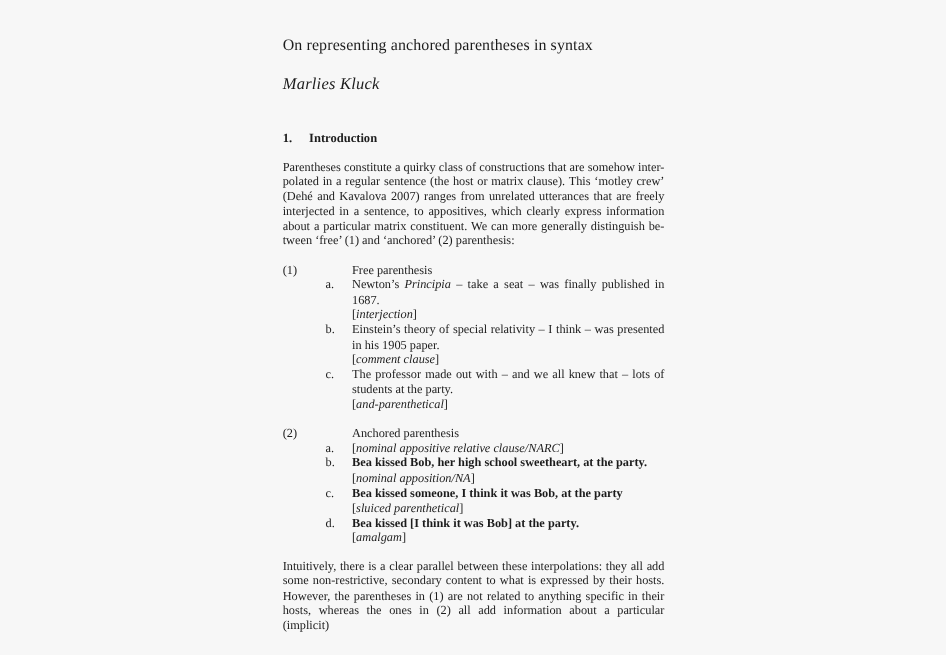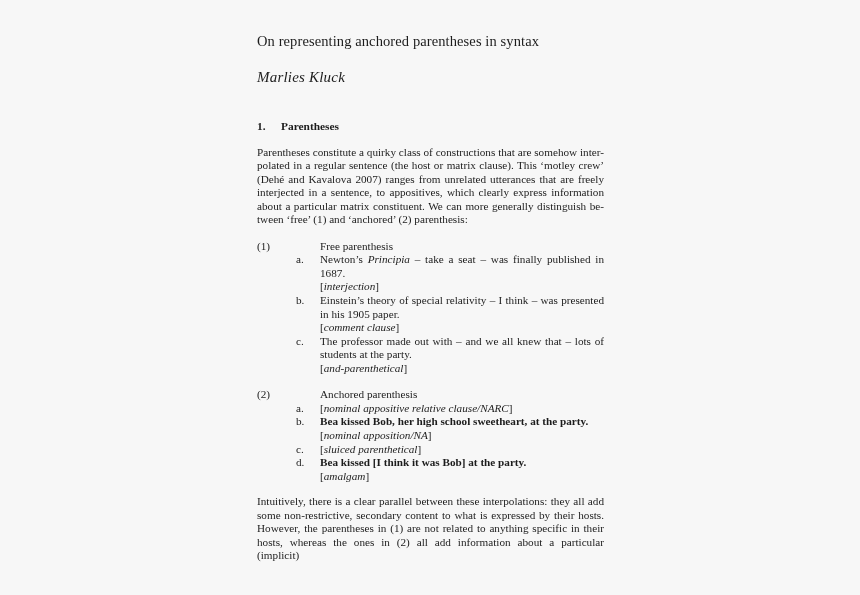--- a/index.html
+++ b/index.html
@@ -121,21 +121,21 @@
 <body style="background: rgb(247, 247, 247); color: rgb(28, 28, 28);">
 
 <div class="page">
   <div class="content">
 
     <h1 class="doc-title">On representing anchored parentheses in syntax</h1>
 
     <div class="doc-author">Marlies Kluck</div>
 
     <h2 class="section-heading">
-      <span class="sec-num">1.</span><span>Parentheses</span>
+      <span class="sec-num">1.</span><span>Introduction</span>
     </h2>
 
     <p class="body-text">Parentheses constitute a quirky class of constructions that are somehow inter-polated in a regular sentence (the host or matrix clause). This ‘motley crew’ (Dehé and Kavalova 2007) ranges from unrelated utterances that are freely interjected in a sentence, to appositives, which clearly express information about a particular matrix constituent. We can more generally distinguish be-tween ‘free’ (1) and ‘anchored’ (2) parenthesis:</p>
 
     <div class="example-block">
       <div class="ex-head">
         <span class="ex-num">(1)</span>
         <span class="ex-title">Free parenthesis</span>
       </div>
 
@@ -170,20 +170,21 @@
       </div>
 
       <div class="ex-item">
         <span class="ex-letter">b.</span>
         <span class="ex-body nojust">Bea kissed Bob, her high school sweetheart, at the party.</span>
         <span class="ex-gloss"><span>[</span><i>nominal apposition/NA</i><span>]</span></span>
       </div>
 
       <div class="ex-item">
         <span class="ex-letter">c.</span>
+        <span class="ex-body nojust">Bea kissed someone, I think it was Bob, at the party</span>
         <span class="ex-gloss"><span>[</span><i>sluiced parenthetical</i><span>]</span></span>
       </div>
 
       <div class="ex-item">
         <span class="ex-letter">d.</span>
         <span class="ex-body nojust">Bea kissed [I think it was Bob] at the party.</span>
         <span class="ex-gloss"><span>[</span><i>amalgam</i><span>]</span></span>
       </div>
     </div>
 

